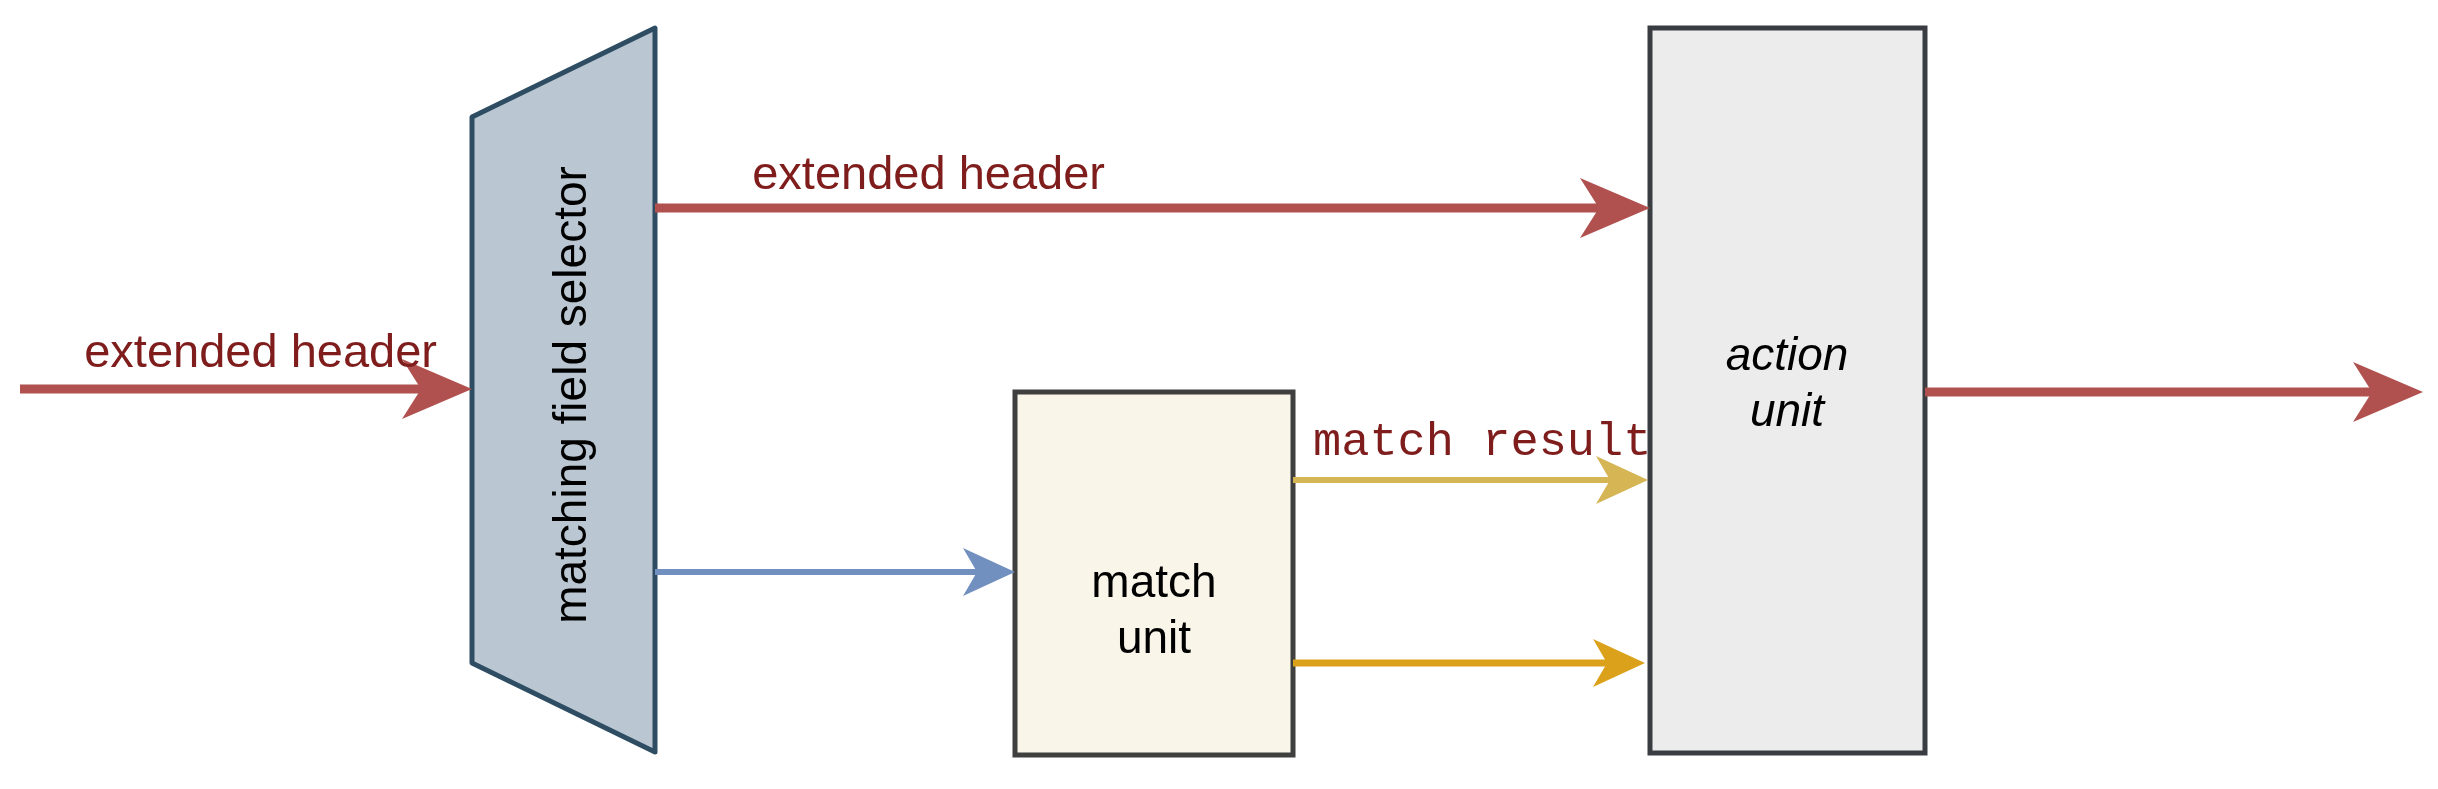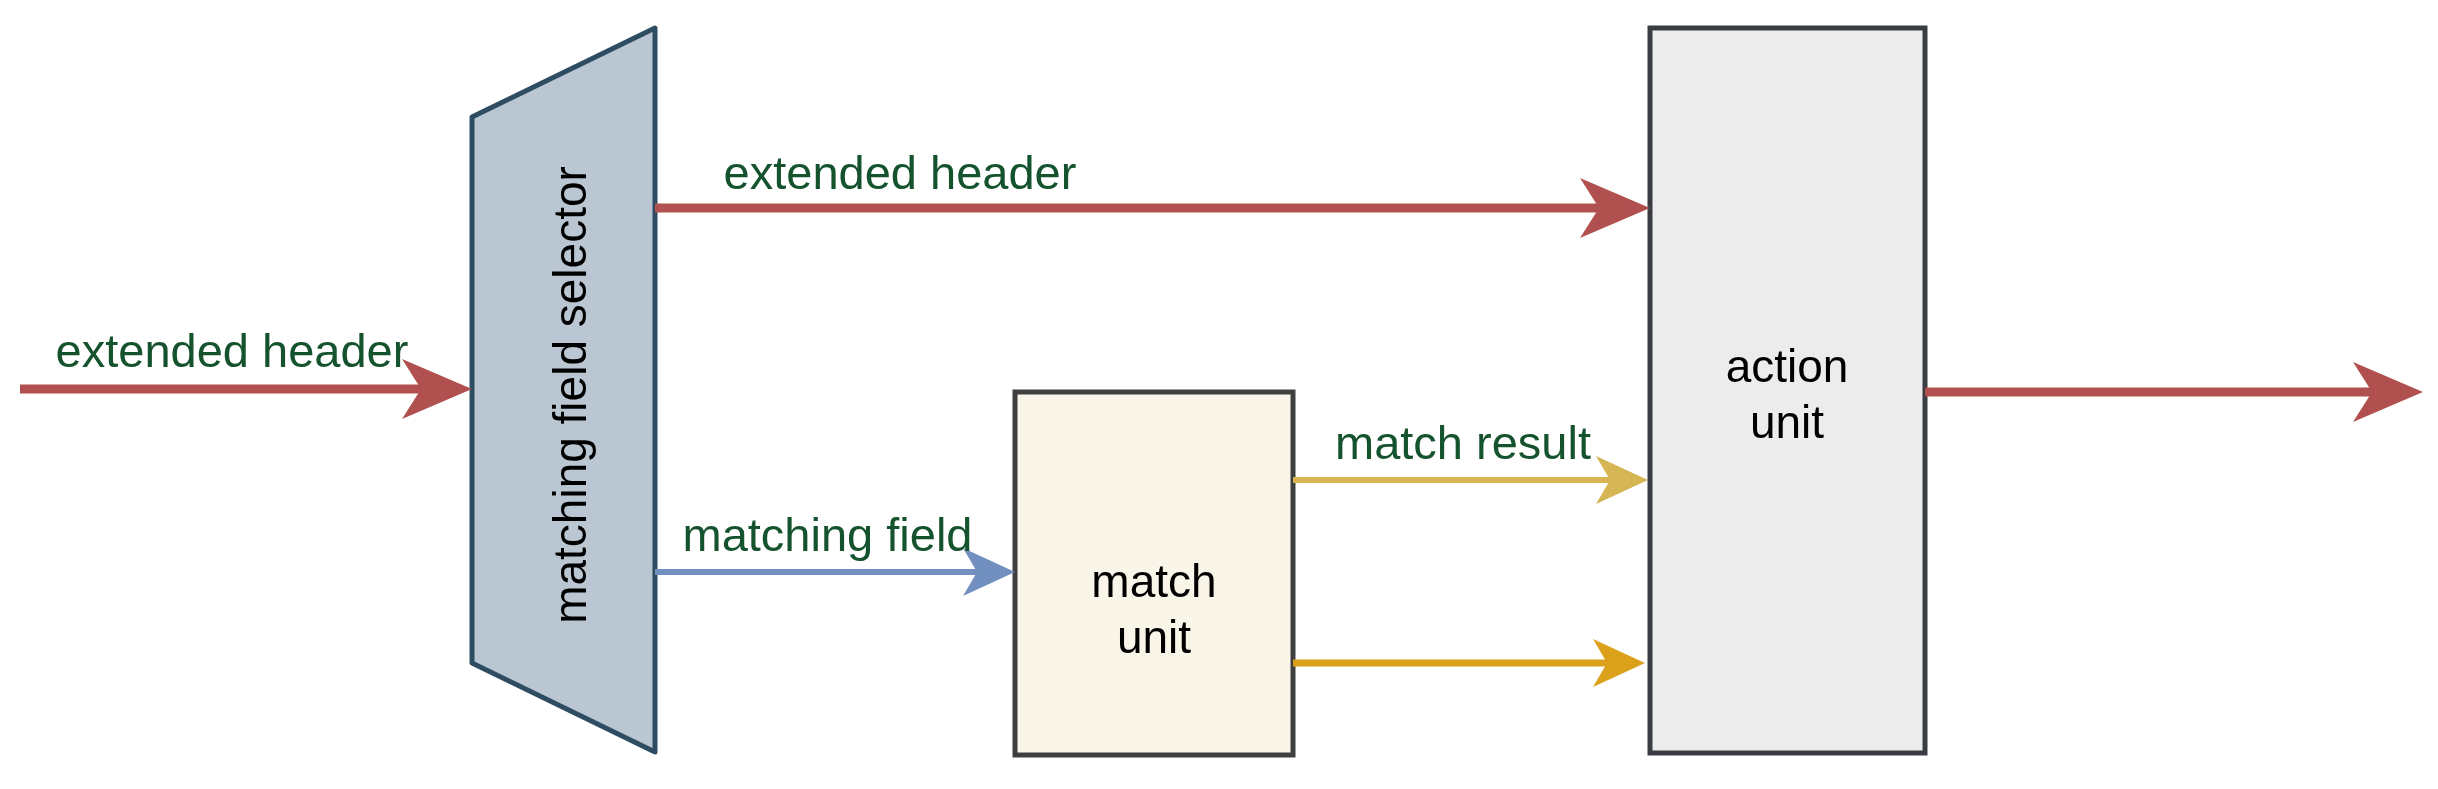--- a/index.html
+++ b/index.html
@@ -15,24 +15,24 @@
     font-family: "Liberation Sans", sans-serif;
     overflow: hidden;
   }
   #shapes {
     position: absolute;
     left: 0;
     top: 0;
   }
   .edge-label {
     position: absolute;
-    color: #14532d;
+    color: #7f1d1d;
     font-size: 47px;
     line-height: 1.0;
-    text-align: center;
+    text-align: right;
     white-space: nowrap;
   }
   .node-label {
     position: absolute;
     color: #000000;
     font-size: 46px;
     line-height: 1.22;
     text-align: center;
     white-space: pre-line;
     transform: translate(-50%, -50%);
@@ -71,27 +71,26 @@
     <polygon points="1645,663 1593,639 1607,663 1593,687" fill="#dca11a"></polygon>
 
     <line x1="1925" y1="392" x2="2375" y2="392" stroke-width="9" stroke="#b0504f"></line>
     <polygon points="2423,392 2353,362 2372,392 2353,422" fill="#b0504f"></polygon>
   </svg>
 
   <div class="edge-label" style="left:27px; top:327px; width:410px;">extended header</div>
 
   <div class="edge-label" style="left:695px; top:149px; width:410px;">extended header</div>
 
-  <div class="edge-label" style="left:655px; top:511px; width:345px;">matching field</div>
 
-  <div class="edge-label" style="left:1313px; top:419px; width:300px;">match result</div>
+  <div class="edge-label" style="left:1313px; top:419px; width:300px;font-family:Liberation Mono, monospace;">match result</div>
 
 
 
   <div class="node-label rotated" style="left:570px; top:395px;">matching field selector</div>
 
   <div class="node-label" style="left:1154px; top:573px;margin-top:36px;">match
 unit</div>
 
-  <div class="node-label" style="left:1787px; top:394px;">action
+  <div class="node-label" style="left:1787px; top:382px;font-style:italic;">action
 unit</div>
 
 </div>
 
 </body></html>

